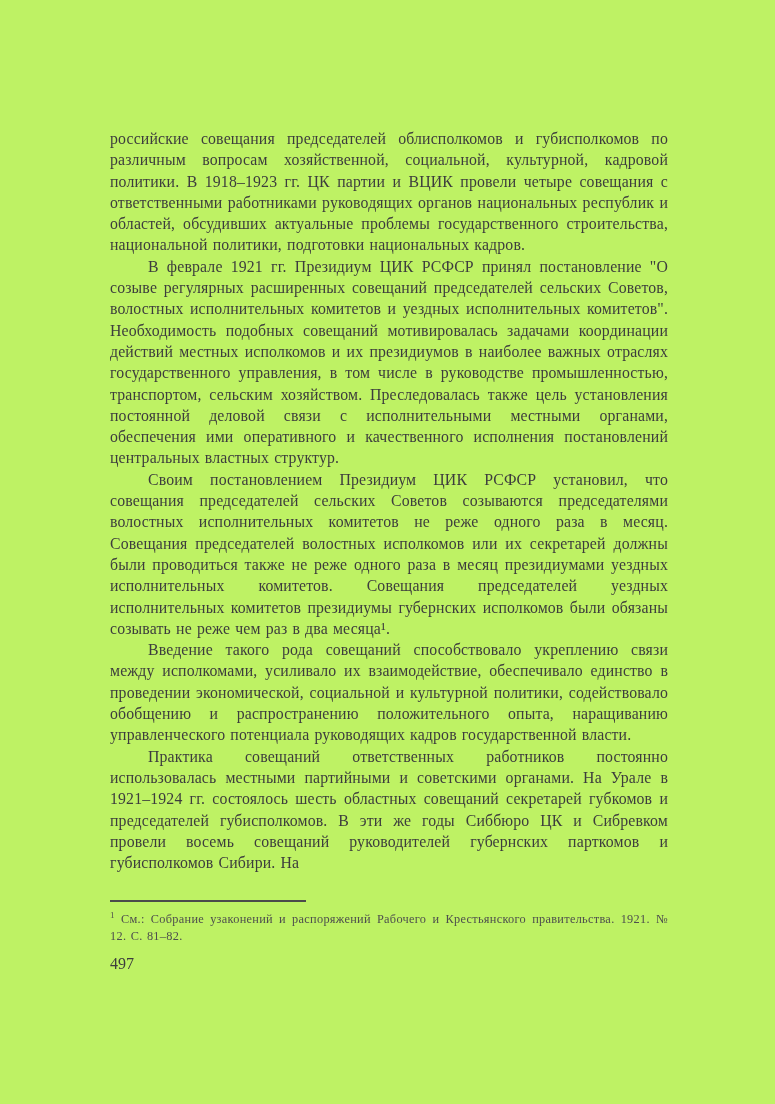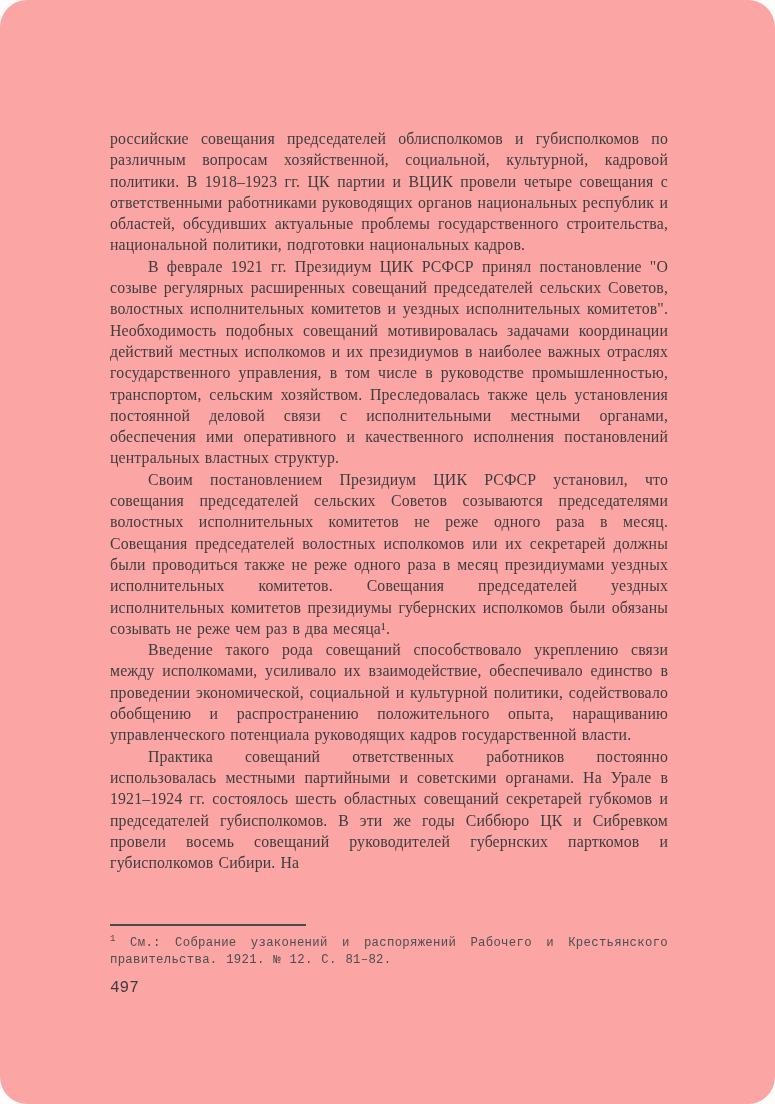--- a/index.html
+++ b/index.html
@@ -11,22 +11,21 @@
     height: 1104px;
     background: #fcfcfb;
     position: relative;
     overflow: hidden;
     font-family: "Liberation Serif", serif;
     color: #3d3d3d;
   }
   .scan {
     position: absolute;
     inset: 0;
-    background: #fca5a5;
-    border-radius: 27px;
+    background: #bef264;
   }
   .body-text {
     position: absolute;
     left: 110px;
     top: 128px;
     width: 558px;
   }
   .para {
     margin: 0;
     font-size: 15.8px;
@@ -35,23 +34,22 @@
     text-indent: 38px;
     letter-spacing: 0.15px;
     word-spacing: 1px;
   }
   .para.no-indent {
     text-indent: 0;
   }
   .footnote-block {
     position: absolute;
     left: 110px;
-    top: 924px;
+    top: 900px;
     width: 558px;
-    font-family: Liberation Mono, monospace;
   }
   .fn-rule {
     width: 196px;
     height: 0;
     border-top: 2px solid #4b4b4b;
     margin-bottom: 9px;
   }
   .footnote {
     margin: 0;
     font-size: 12.3px;

